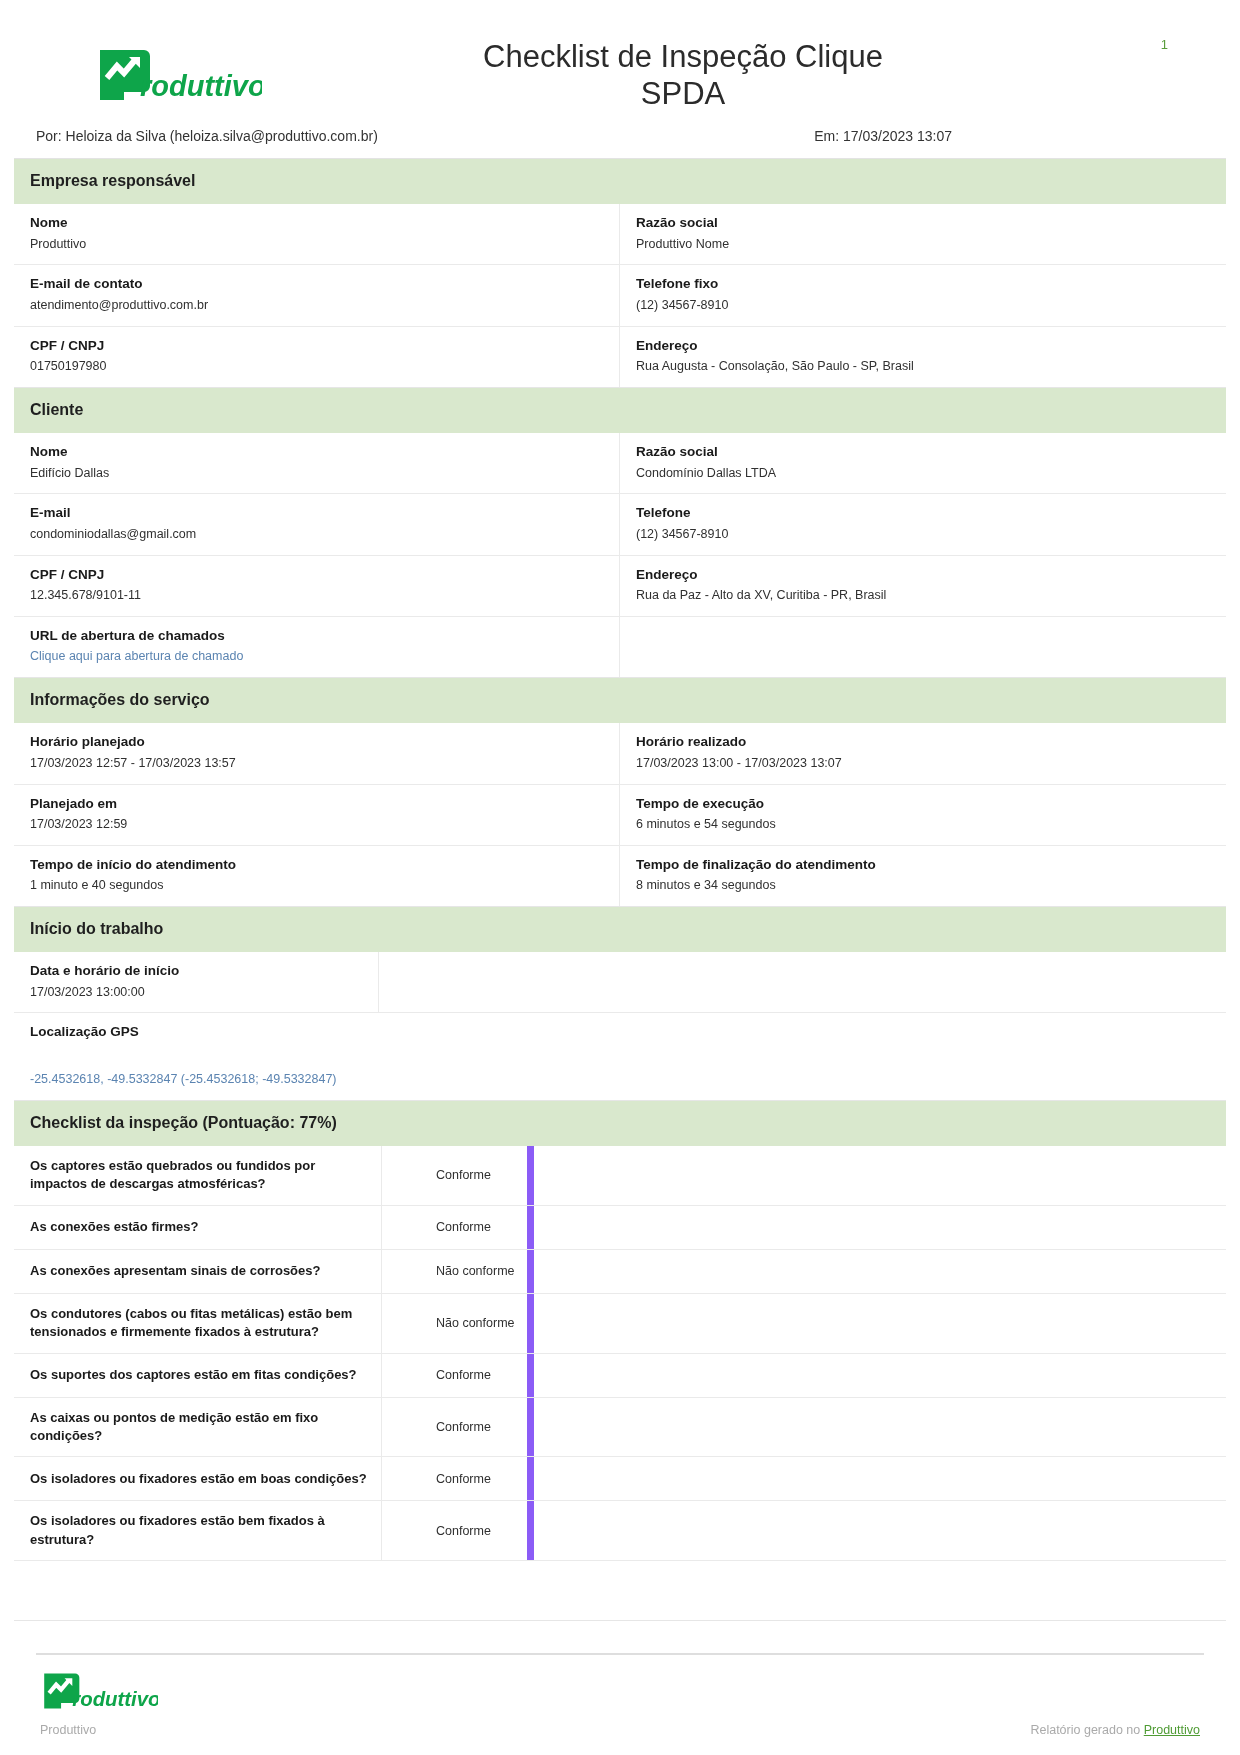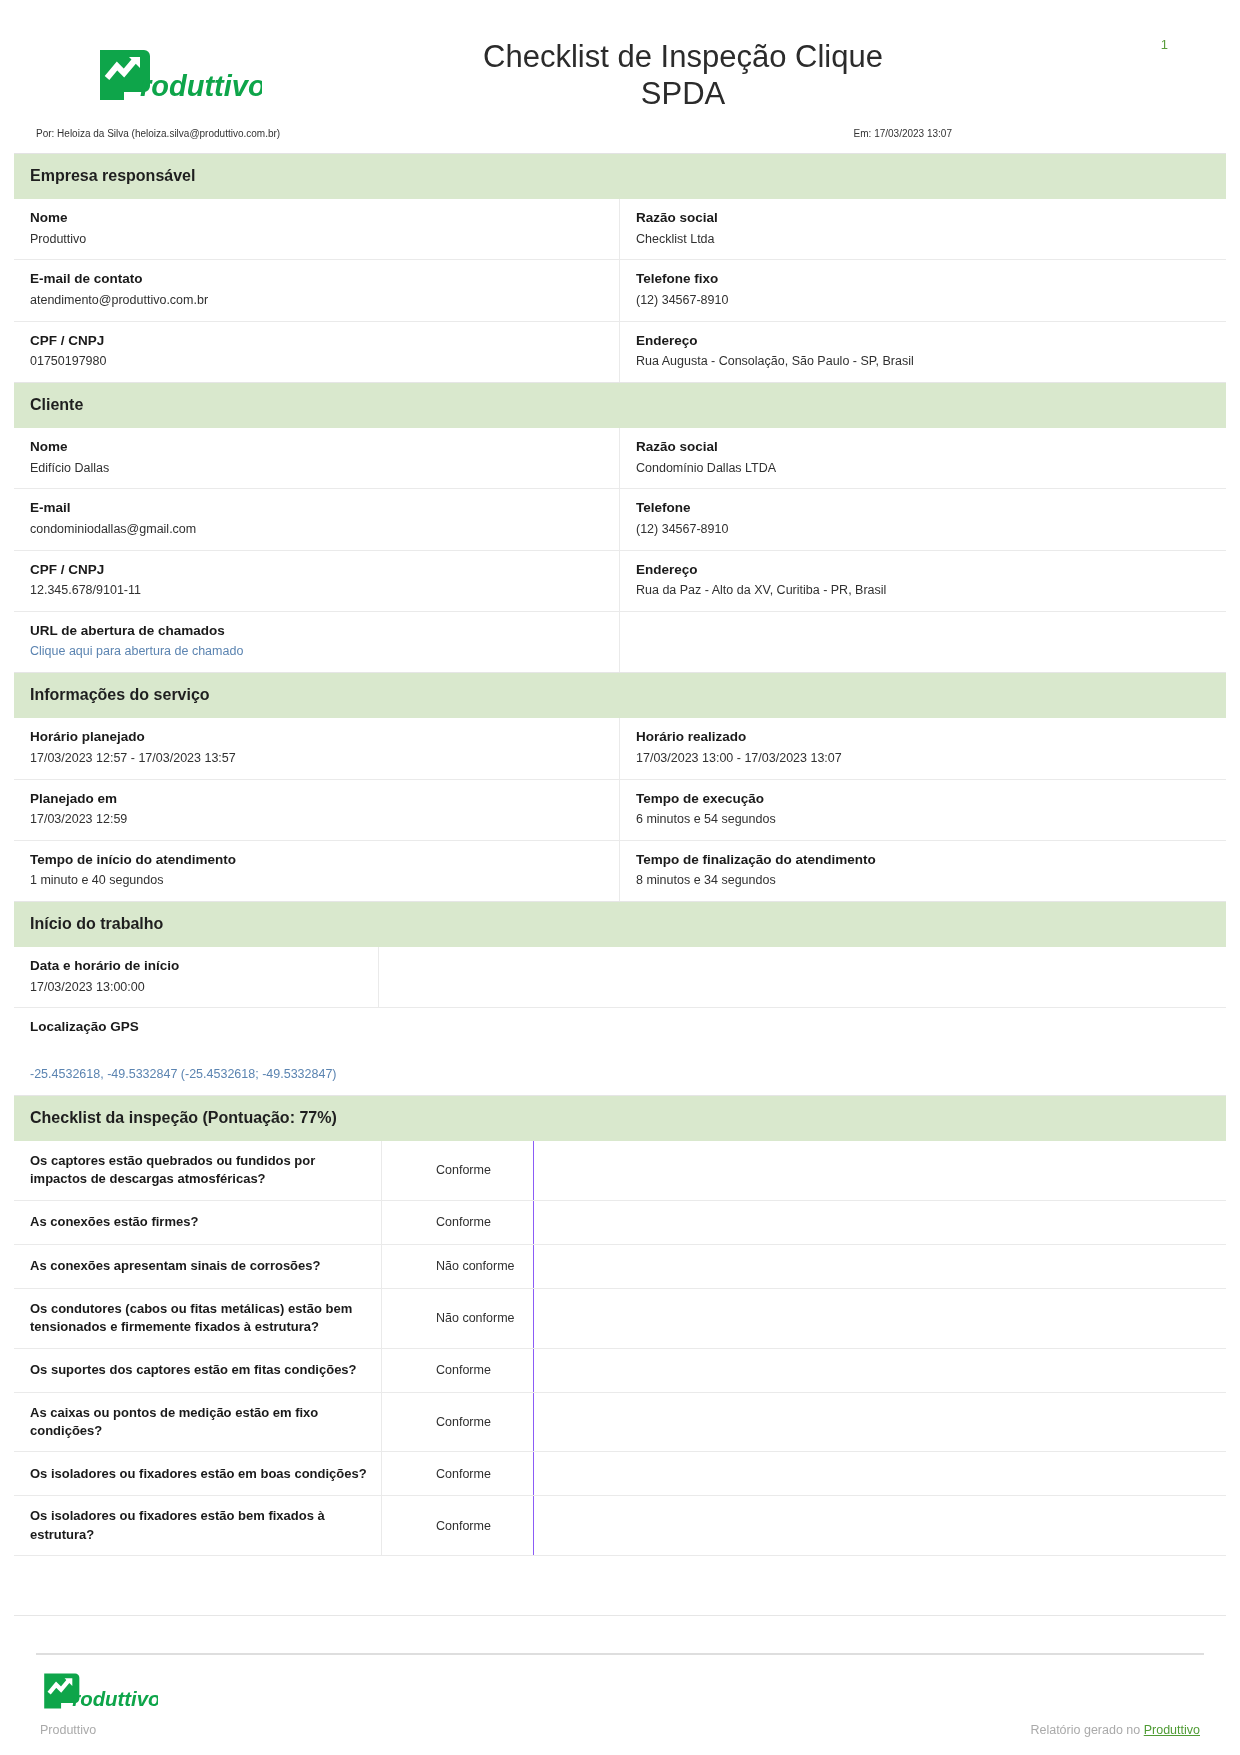--- a/index.html
+++ b/index.html
@@ -63,21 +63,21 @@
     padding-right: 40px;
   }
   .doc-title .line2 { display: block; }
 
   
   .byline {
     display: flex;
     justify-content: space-between;
     align-items: baseline;
     padding: 6px 36px 14px 36px;
-    font-size: 10px;
+    font-size: 14px;
     color: #333333;
   }
   .byline .right { margin-right: 252px; }
 
   
   .report {
     margin: 0 14px;
     border-top: 1px solid #e3e3e3;
   }
 
@@ -155,21 +155,21 @@
     color: #1a1a1a;
     border-right: 1px solid #eaeaea;
     display: flex;
     align-items: center;
   }
   .checklist .a {
     flex: 0 0 108px;
     padding: 11px 10px 11px 10px;
     font-size: 12.5px;
     color: #303030;
-    border-right: 1px solid #8b5cf6;
+    border-right: 7px solid #8b5cf6;
     display: flex;
     align-items: center;
   }
   .checklist .note {
     flex: 1 1 auto;
     padding: 11px 12px;
   }
   .checklist .tail {
     height: 60px;
     border-bottom: 1px solid #e6e6e6;
@@ -236,21 +236,21 @@
 
     <div class="section-head">Empresa responsável</div>
     <div class="rows">
       <div class="row">
         <div class="cell">
           <div class="label">Nome</div>
           <div class="value">Produttivo</div>
         </div>
         <div class="cell">
           <div class="label">Razão social</div>
-          <div class="value">Checklist Ltda</div>
+          <div class="value">Produttivo Nome</div>
         </div>
       </div>
       <div class="row">
         <div class="cell">
           <div class="label">E-mail de contato</div>
           <div class="value">atendimento@produttivo.com.br</div>
         </div>
         <div class="cell">
           <div class="label">Telefone fixo</div>
           <div class="value">(12) 34567-8910</div>

